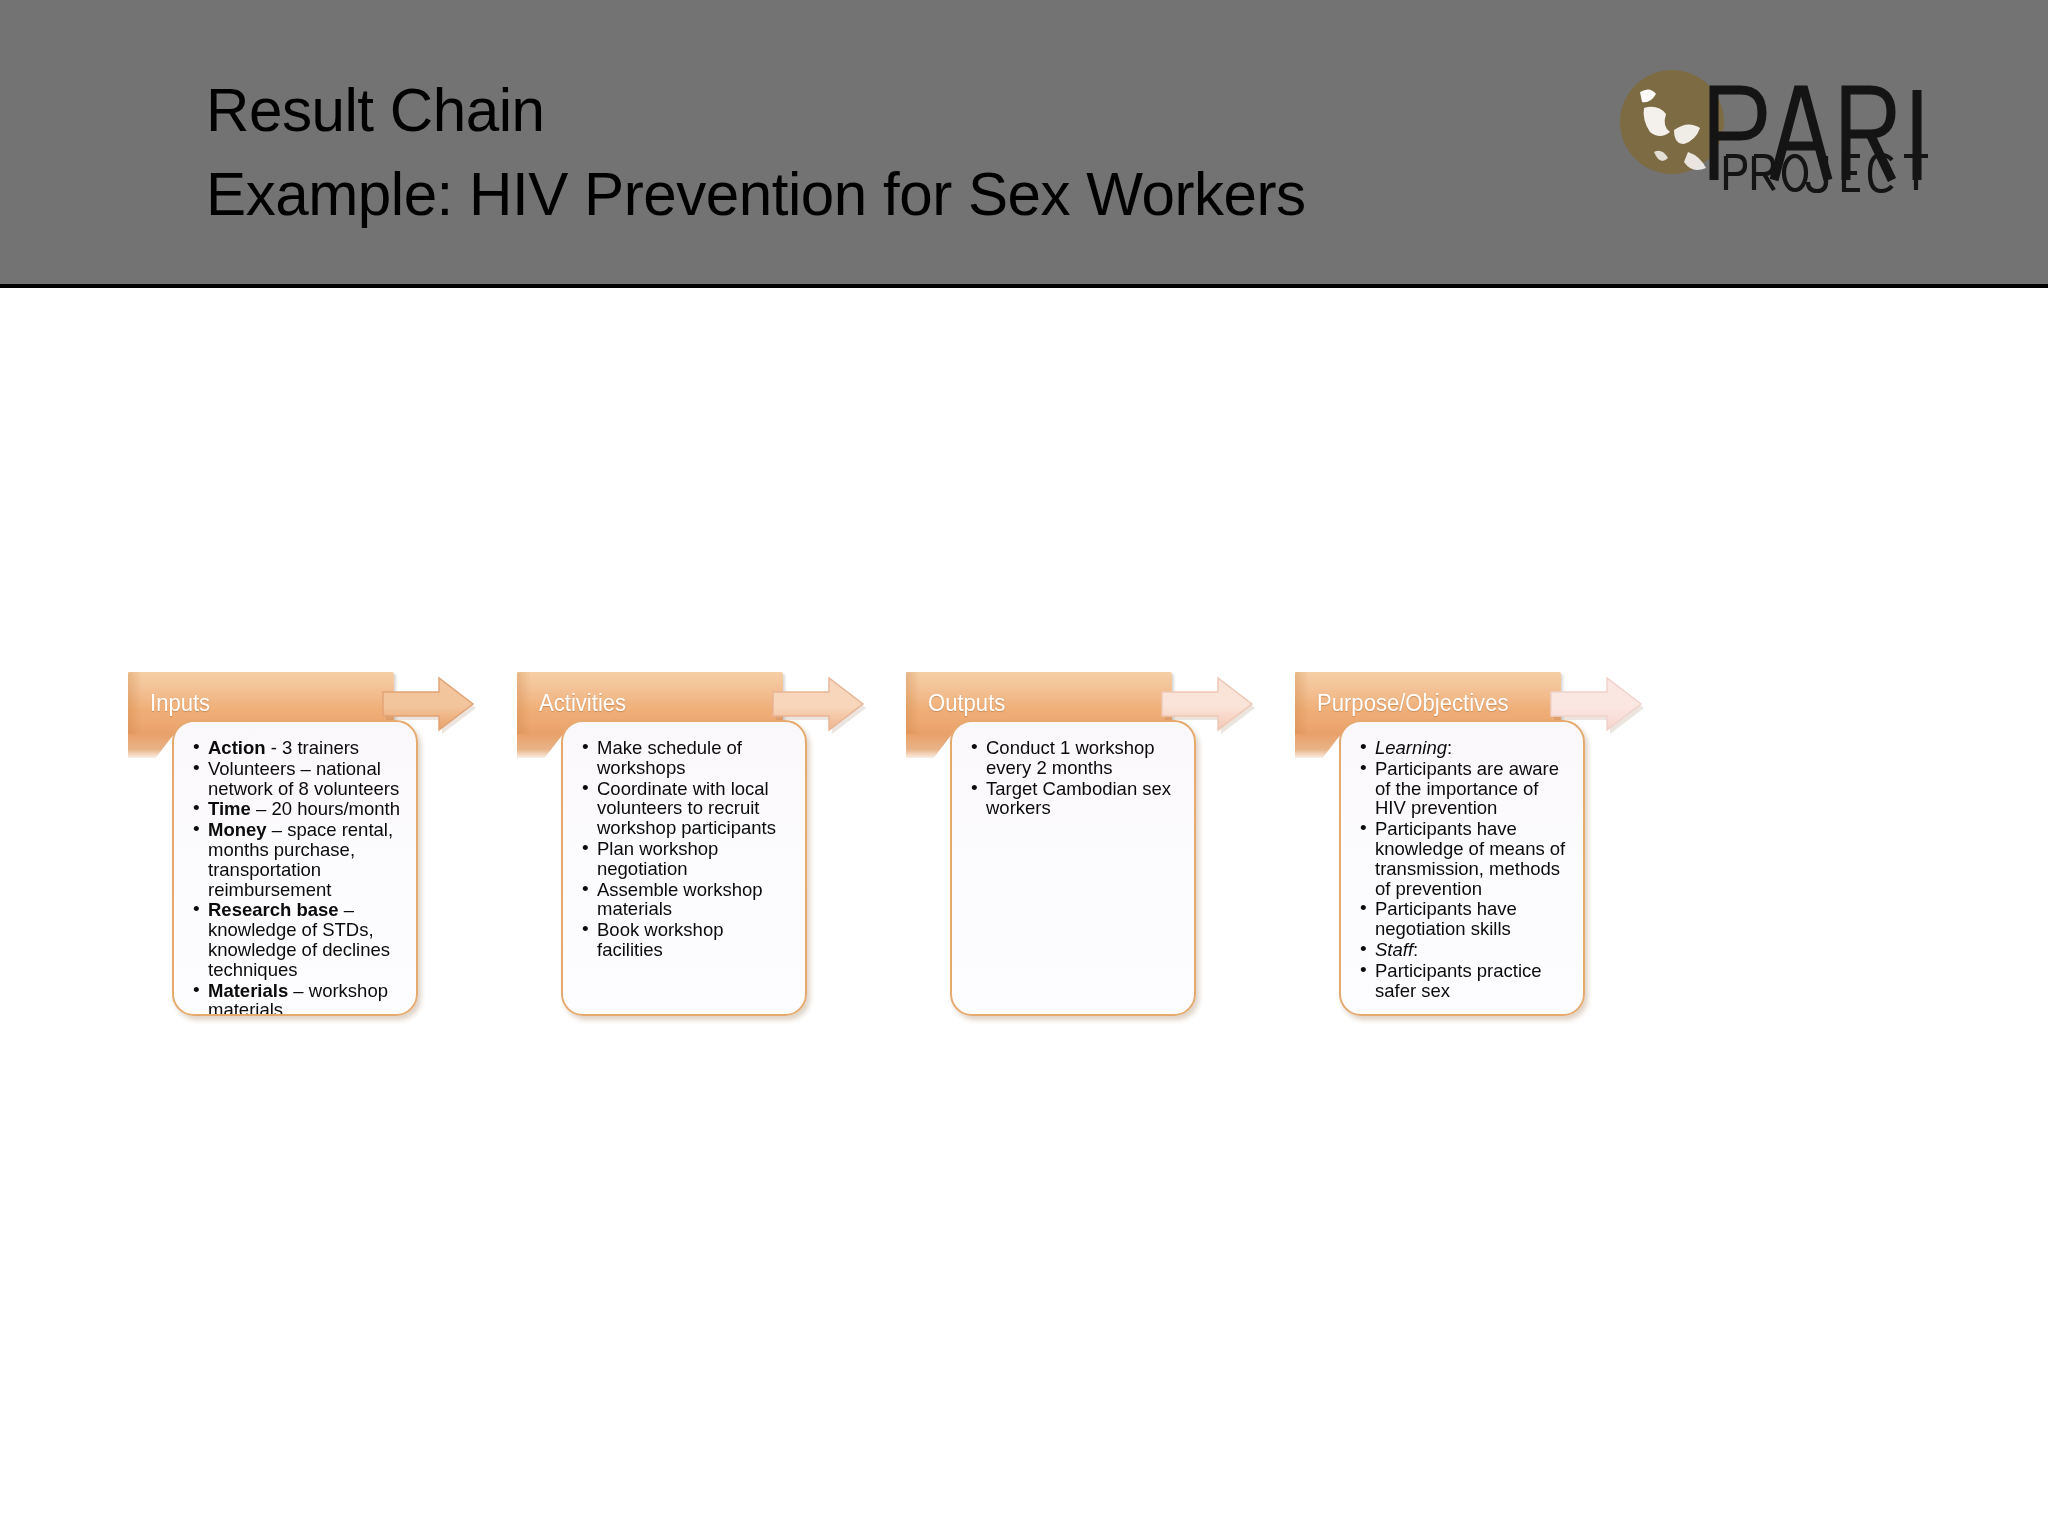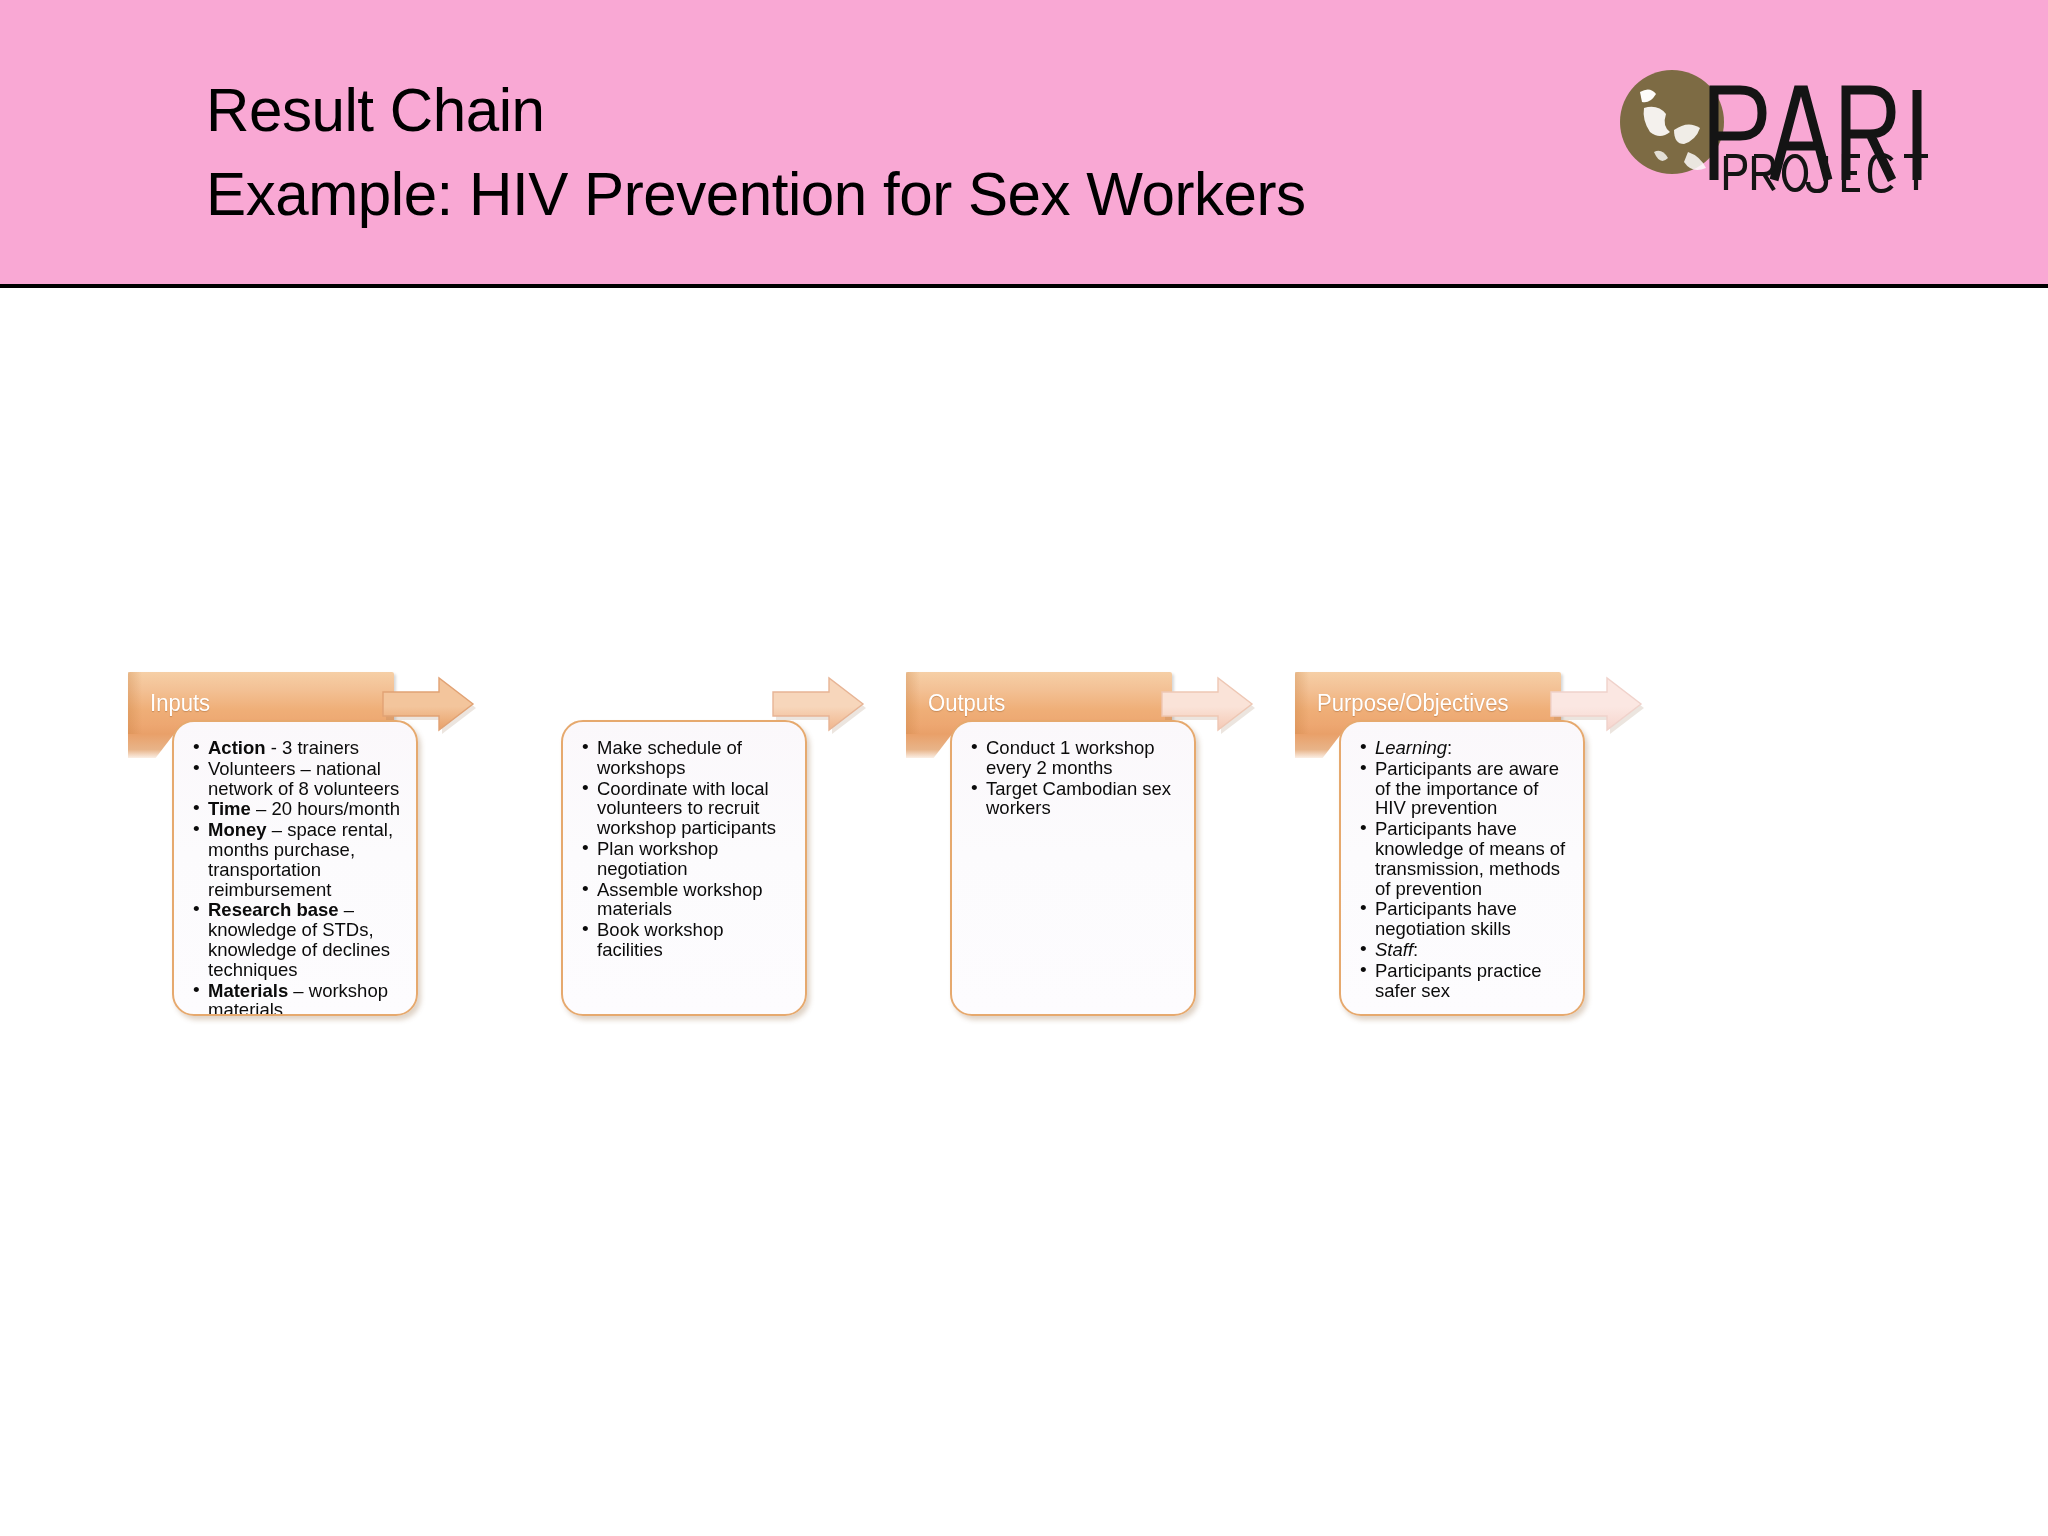--- a/index.html
+++ b/index.html
@@ -15,21 +15,21 @@
     font-family: "Liberation Sans", sans-serif;
     -webkit-font-smoothing: antialiased;
   }
 
   
   #slide-header {
     position: absolute;
     left: 0; top: 0;
     width: 2048px;
     height: 286px;
-    background: #f9a8d4;
+    background: #737373;
   }
   #title-block {
     position: absolute;
     left: 206px;
     top: 68px;
     width: 1320px;
   }
   .title-line {
     font-family: "Liberation Sans", sans-serif;
     font-size: 62px;
@@ -228,20 +228,23 @@
           <li><b>Action</b><span> - 3 trainers</span></li>
           <li><span>Volunteers – national network of 8 volunteers</span></li>
           <li><b>Time</b><span> – 20 hours/month</span></li>
           <li><b>Money</b><span> – space rental, months purchase, transportation reimbursement</span></li>
           <li><b>Research base</b><span> – knowledge of STDs, knowledge of declines techniques</span></li>
           <li><b>Materials</b><span> – workshop materials</span></li>
         </ul>
       </div>
     </div>
     <div class="stage" style="left: 517px;">
+      <div class="stage-banner">
+        <div class="stage-banner-label">Activities</div>
+      </div>
       <div class="stage-card">
         <ul class="stage-list">
           <li><span>Make schedule of workshops</span></li>
           <li><span>Coordinate with local volunteers to recruit workshop participants</span></li>
           <li><span>Plan workshop negotiation</span></li>
           <li><span>Assemble workshop materials</span></li>
           <li><span>Book workshop facilities</span></li>
         </ul>
       </div>
     </div>

